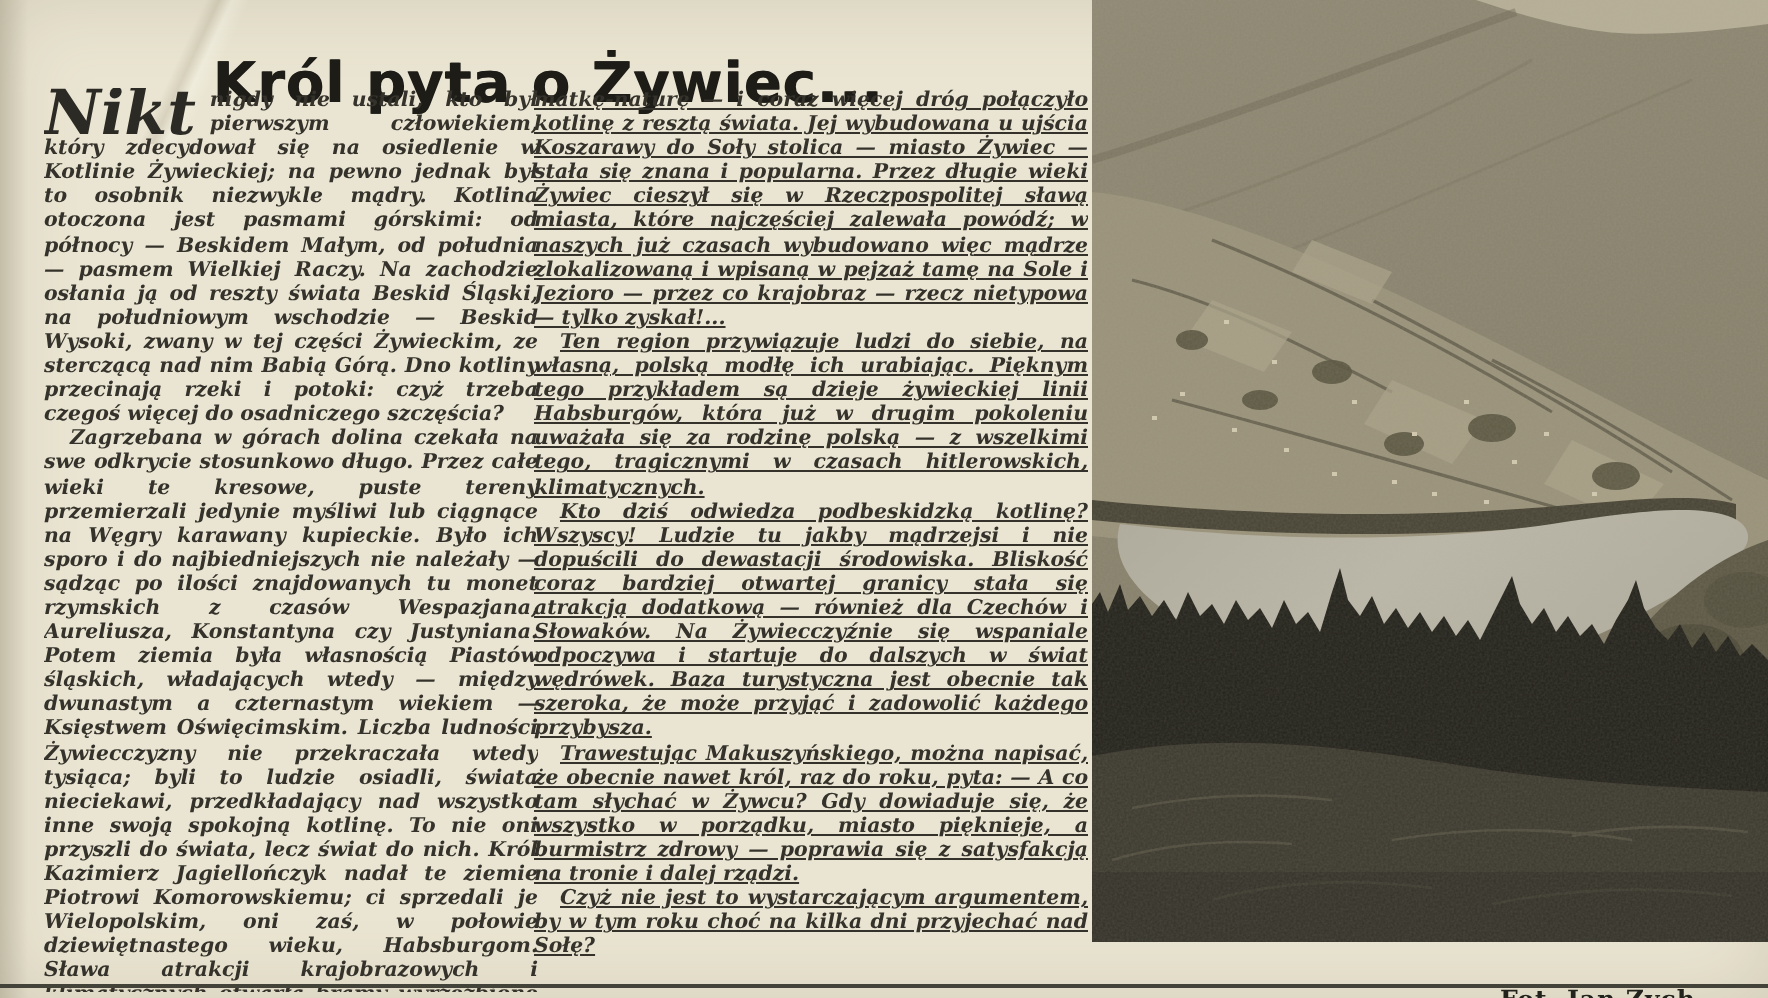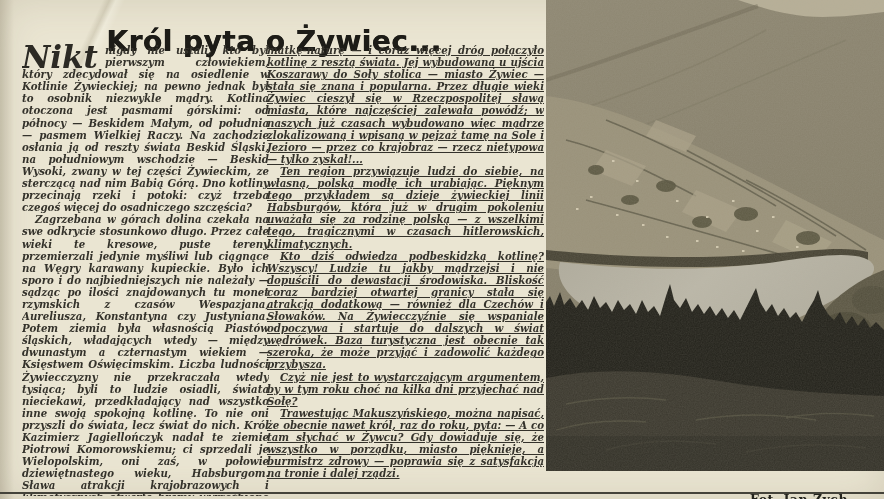--- a/index.html
+++ b/index.html
@@ -89,22 +89,22 @@
     <p>
       <span class="dropcap">Nikt</span><span>nigdy nie ustali, kto był pierwszym człowiekiem, który zdecydował się na osiedlenie w Kotlinie Żywieckiej; na pewno jednak był to osobnik niezwykle mądry. Kotlina otoczona jest pasmami górskimi: od północy — Beskidem Małym, od południa — pasmem Wielkiej Raczy. Na zachodzie osłania ją od reszty świata Beskid Śląski, na południowym wschodzie — Beskid Wysoki, zwany w tej części Żywieckim, ze sterczącą nad nim Babią Górą. Dno kotliny przecinają rzeki i potoki: czyż trzeba czegoś więcej do osadniczego szczęścia?</span>
     </p>
     <p class="indent cont-end">Zagrzebana w górach dolina czekała na swe odkrycie stosunkowo długo. Przez całe wieki te kresowe, puste tereny przemierzali jedynie myśliwi lub ciągnące na Węgry karawany kupieckie. Było ich sporo i do najbiedniejszych nie należały — sądząc po ilości znajdowanych tu monet rzymskich z czasów Wespazjana, Aureliusza, Konstantyna czy Justyniana. Potem ziemia była własnością Piastów śląskich, władających wtedy — między dwunastym a czternastym wiekiem — Księstwem Oświęcimskim. Liczba ludności Żywiecczyzny nie przekraczała wtedy tysiąca; byli to ludzie osiadli, świata nieciekawi, przedkładający nad wszystko inne swoją spokojną kotlinę. To nie oni przyszli do świata, lecz świat do nich. Król Kazimierz Jagiellończyk nadał te ziemie Piotrowi Komorowskiemu; ci sprzedali je Wielopolskim, oni zaś, w połowie dziewiętnastego wieku, Habsburgom. Sława atrakcji krajobrazowych i klimatycznych otwarła bramy wyrzeźbione w pasmach górskich przez samą</p>
   </div>
 
   <div class="col col2">
     <p>matkę-naturę — i coraz więcej dróg połączyło kotlinę z resztą świata. Jej wybudowana u ujścia Koszarawy do Soły stolica — miasto Żywiec — stała się znana i popularna. Przez długie wieki Żywiec cieszył się w Rzeczpospolitej sławą miasta, które najczęściej zalewała powódź; w naszych już czasach wybudowano więc mądrze zlokalizowaną i wpisaną w pejzaż tamę na Sole i Jezioro — przez co krajobraz — rzecz nietypowa — tylko zyskał!...</p>
     <p class="indent">Ten region przywiązuje ludzi do siebie, na własną, polską modłę ich urabiając. Pięknym tego przykładem są dzieje żywieckiej linii Habsburgów, która już w drugim pokoleniu uważała się za rodzinę polską — z wszelkimi tego, tragicznymi w czasach hitlerowskich, klimatycznych.</p>
     <p class="indent">Kto dziś odwiedza podbeskidzką kotlinę? Wszyscy! Ludzie tu jakby mądrzejsi i nie dopuścili do dewastacji środowiska. Bliskość coraz bardziej otwartej granicy stała się atrakcją dodatkową — również dla Czechów i Słowaków. Na Żywiecczyźnie się wspaniale odpoczywa i startuje do dalszych w świat wędrówek. Baza turystyczna jest obecnie tak szeroka, że może przyjąć i zadowolić każdego przybysza.</p>
+    <p class="indent">Trawestując Makuszyńskiego, można napisać, że obecnie nawet król, raz do roku, pyta: — A co tam słychać w Żywcu? Gdy dowiaduje się, że wszystko w porządku, miasto pięknieje, a burmistrz zdrowy — poprawia się z satysfakcją na tronie i dalej rządzi.</p>
     <p class="indent">Czyż nie jest to wystarczającym argumentem, by w tym roku choć na kilka dni przyjechać nad Sołę?</p>
-    <p class="indent">Trawestując Makuszyńskiego, można napisać, że obecnie nawet król, raz do roku, pyta: — A co tam słychać w Żywcu? Gdy dowiaduje się, że wszystko w porządku, miasto pięknieje, a burmistrz zdrowy — poprawia się z satysfakcją na tronie i dalej rządzi.</p>
   </div>
 
   <div class="photo">
     <svg viewBox="0 0 338 471" preserveAspectRatio="none">
       <defs>
         <linearGradient id="gSlope" x1="0" y1="0" x2="0.25" y2="1">
           <stop offset="0" stop-color="#8f8873"></stop>
           <stop offset="1" stop-color="#827b66"></stop>
         </linearGradient>
         <linearGradient id="gLake" x1="0" y1="0" x2="1" y2="0.3">

